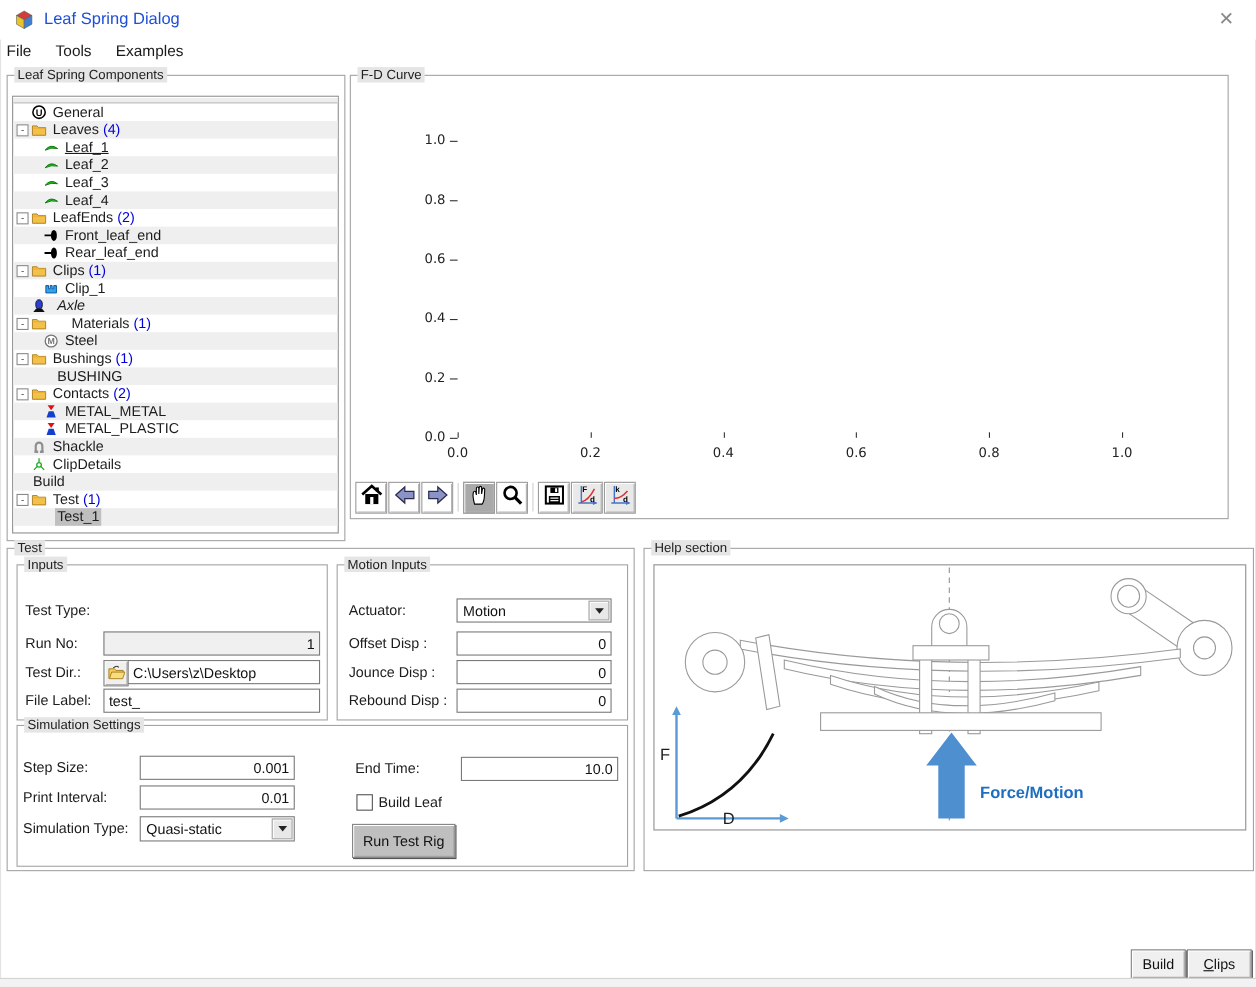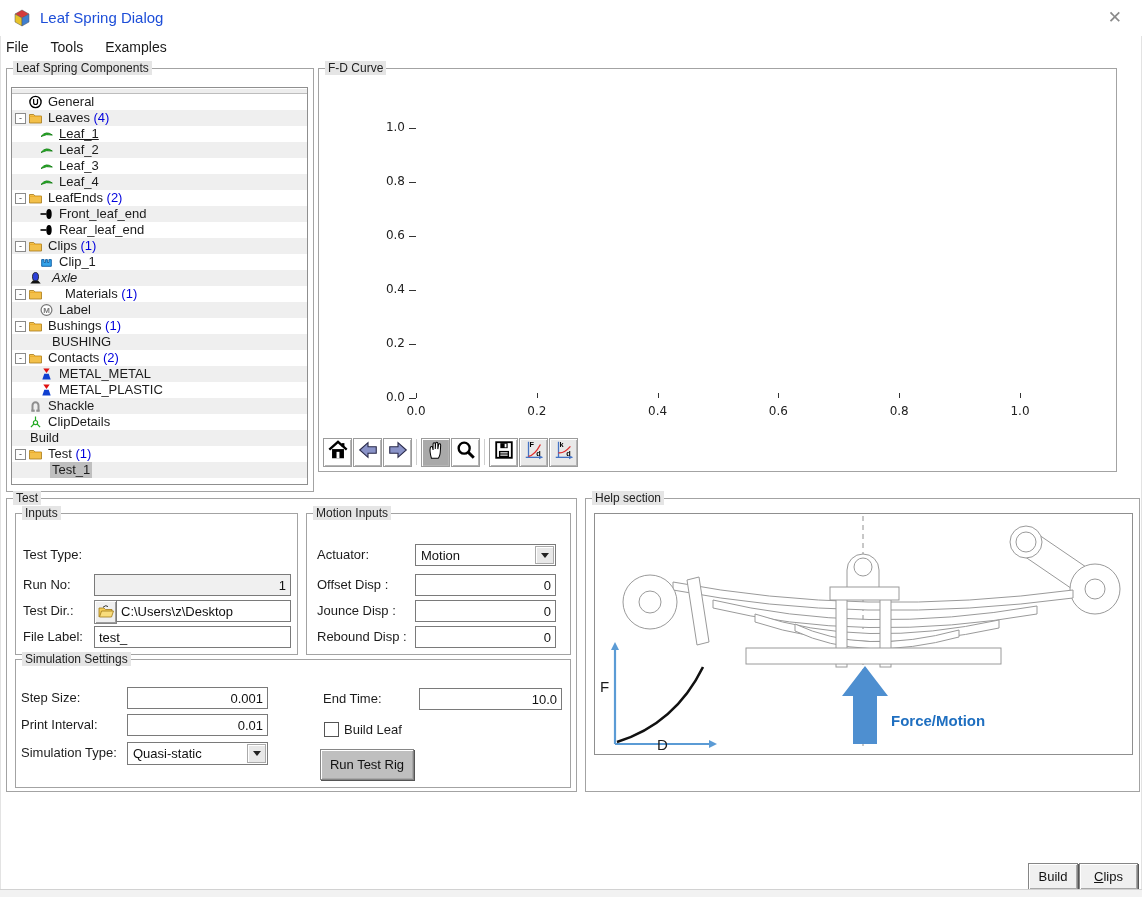--- a/index.html
+++ b/index.html
@@ -218,21 +218,21 @@
             </span>
             <span class="t-label" style="left: 34px; margin-left: 17px;">Materials<span class="t-count" style="color: rgb(0, 0, 221);"> (1)</span></span>
           </div>
           <div class="tree-row odd">
             <span class="t-icon" style="left: 27px;">
               <svg width="15" height="14" viewBox="0 0 14 14">
                 <circle cx="7" cy="7" r="5.4" fill="#fff" stroke="#777" stroke-width="1.2"></circle>
                 <text x="7" y="10" text-anchor="middle" font-size="8" font-weight="bold" font-family="Liberation Sans,sans-serif" fill="#777">M</text>
               </svg>
             </span>
-            <span class="t-label" style="left: 45px;">Label</span>
+            <span class="t-label" style="left: 45px;">Steel</span>
           </div>
           <div class="tree-row">
             <span class="expander">-</span>
             <span class="t-icon" style="left: 16px;">
               <svg width="15" height="14" viewBox="0 0 14 14">
                 <path d="M1 3.5 H5.2 L6.6 5 H13 V12 H1 Z" fill="#f3c04a" stroke="#a5791c" stroke-width="0.8"></path>
                 <path d="M1 5.5 H13" stroke="#e9a927" stroke-width="0.8"></path>
               </svg>
             </span>
             <span class="t-label" style="left: 34px;">Bushings<span class="t-count" style="color: rgb(0, 0, 221);"> (1)</span></span>

